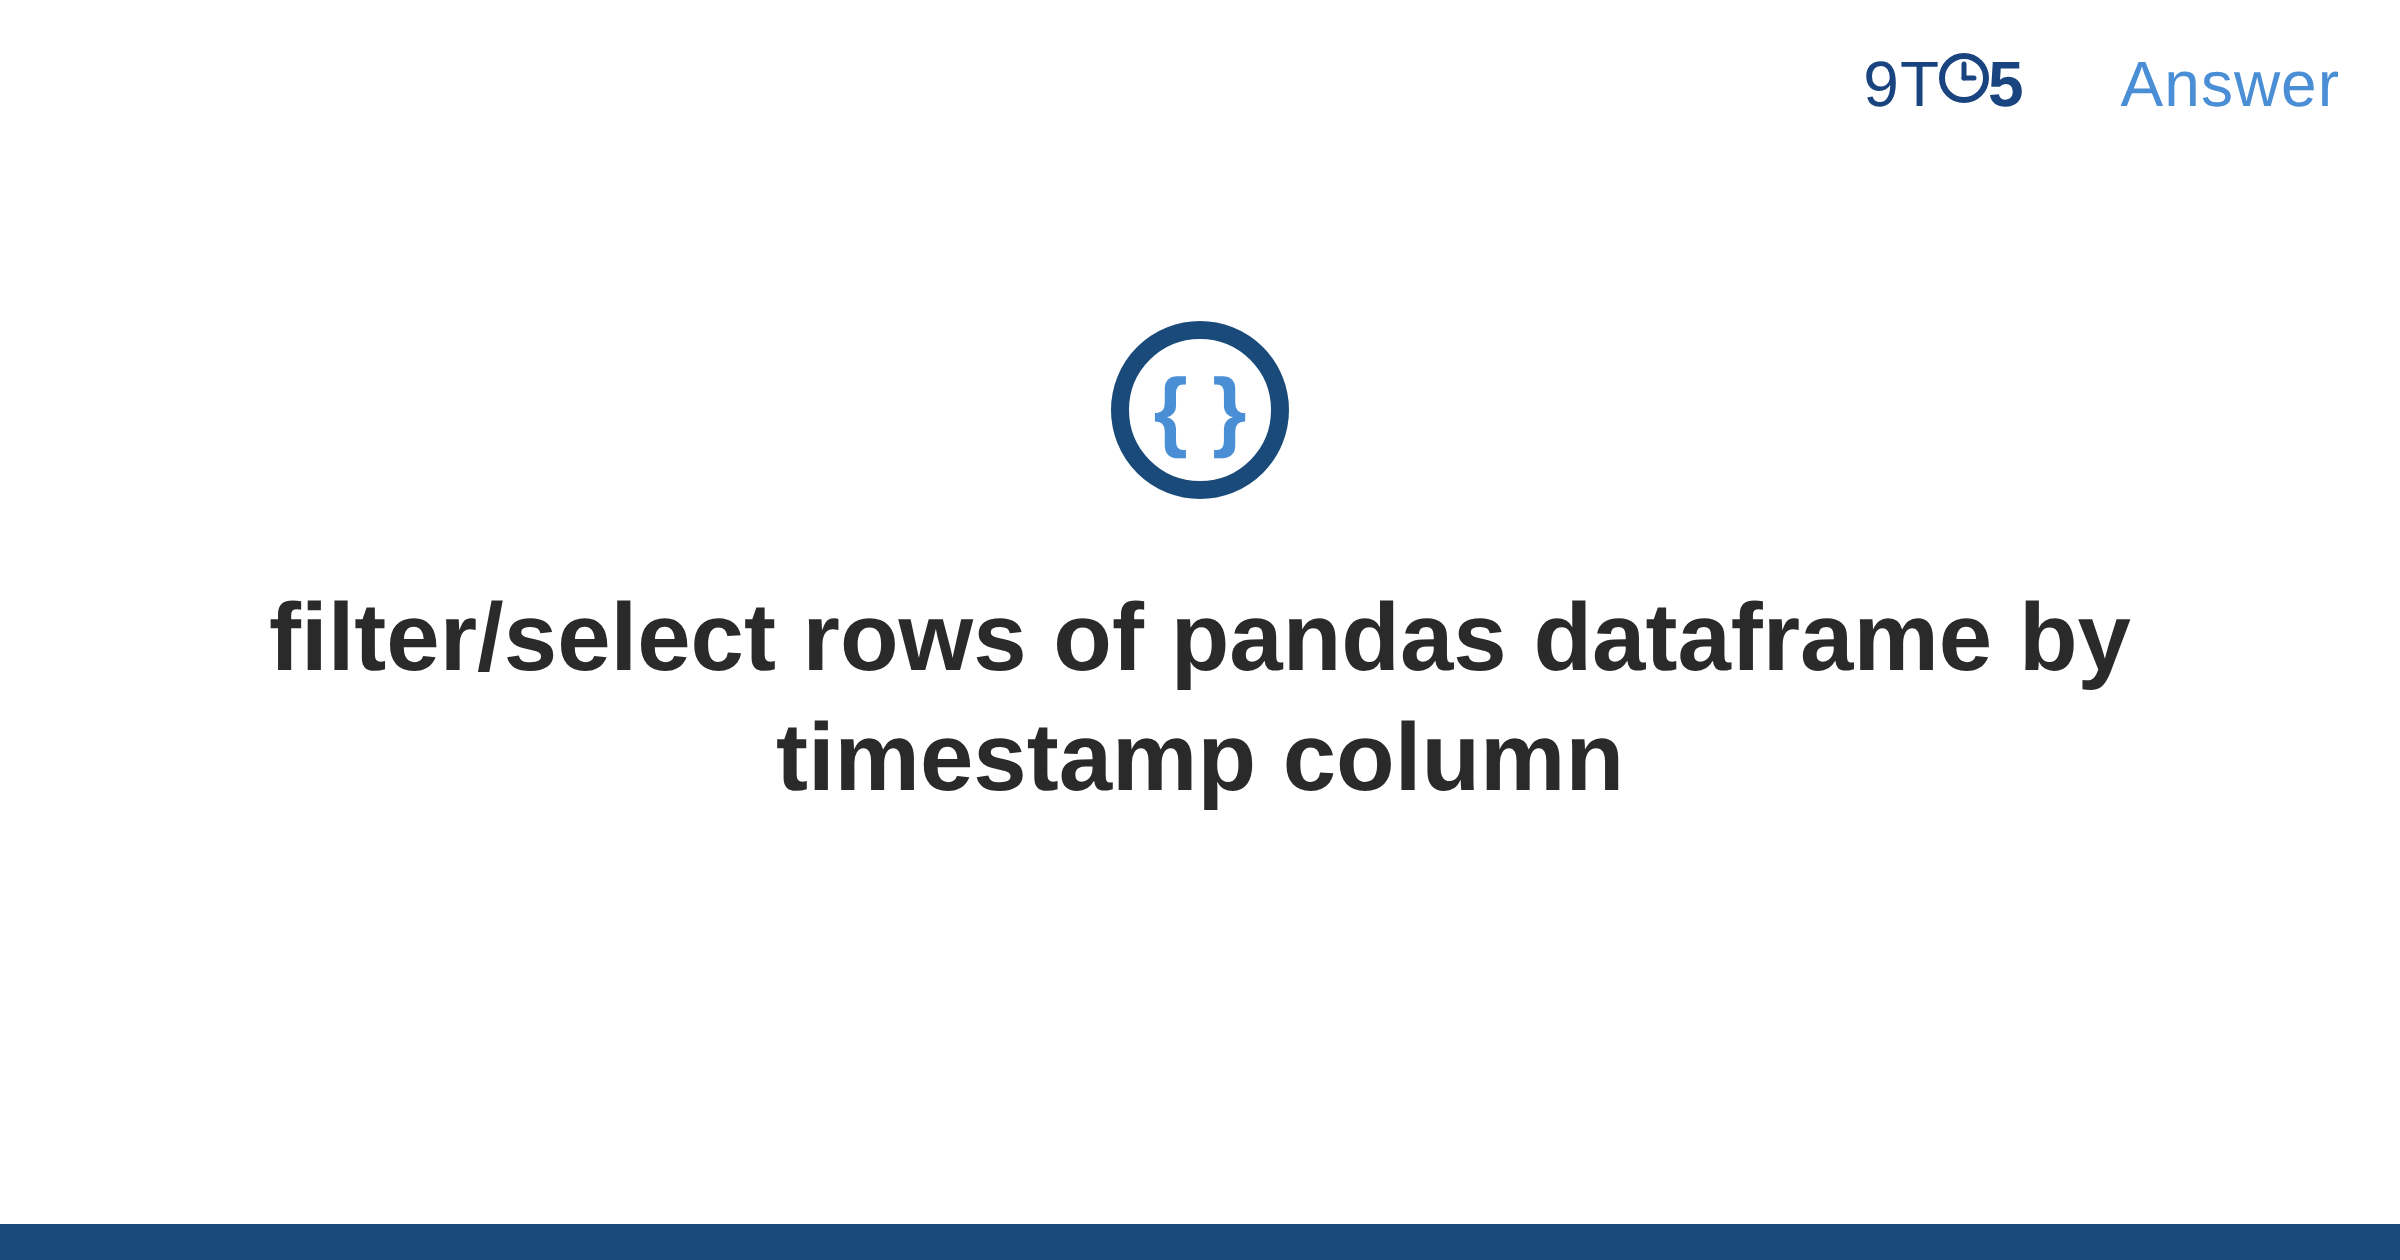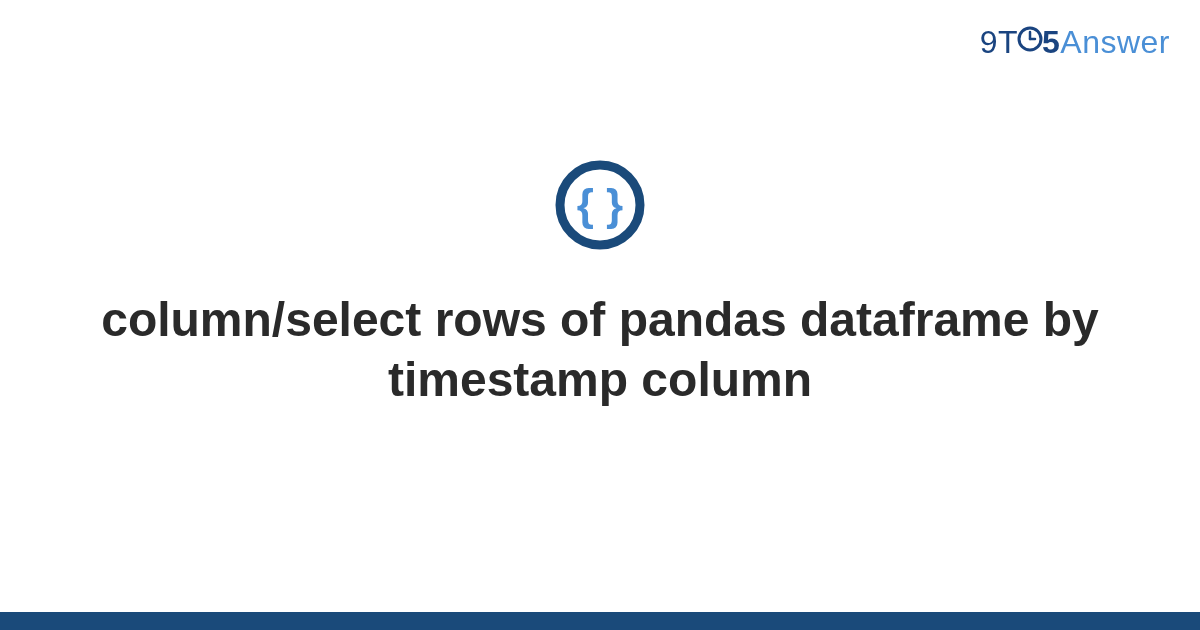--- a/index.html
+++ b/index.html
@@ -34,20 +34,21 @@
       position: relative;
       top: -2px;
     }
     .brand .five {
       color: #1a4480;
       font-weight: 600;
     }
     .brand .answer {
       color: #4a8fd6;
       font-weight: 400;
+      margin-left: 48px;
     }
     .center-icon {
       position: absolute;
       top: 158px;
       left: 50%;
       transform: translateX(-50%);
       width: 94px;
       height: 94px;
     }
     .title {
@@ -82,15 +83,15 @@
       </svg></span><span class="five">5</span><span class="answer">Answer</span>
 </div>
 
 <div class="center-icon">
   <svg width="94" height="94" viewBox="0 0 94 94">
     <circle cx="47" cy="47" r="40" fill="none" stroke="#1a4a7a" stroke-width="9"></circle>
     <text x="47" y="62" text-anchor="middle" font-size="44" font-weight="700" fill="#4a8fd6" font-family="Arial">{ }</text>
   </svg>
 </div>
 
-<h1 class="title">column/select rows of pandas dataframe by timestamp column</h1>
+<h1 class="title">filter/select rows of pandas dataframe by timestamp column</h1>
 
 <div class="bottom-bar"></div>
 
 </body></html>

